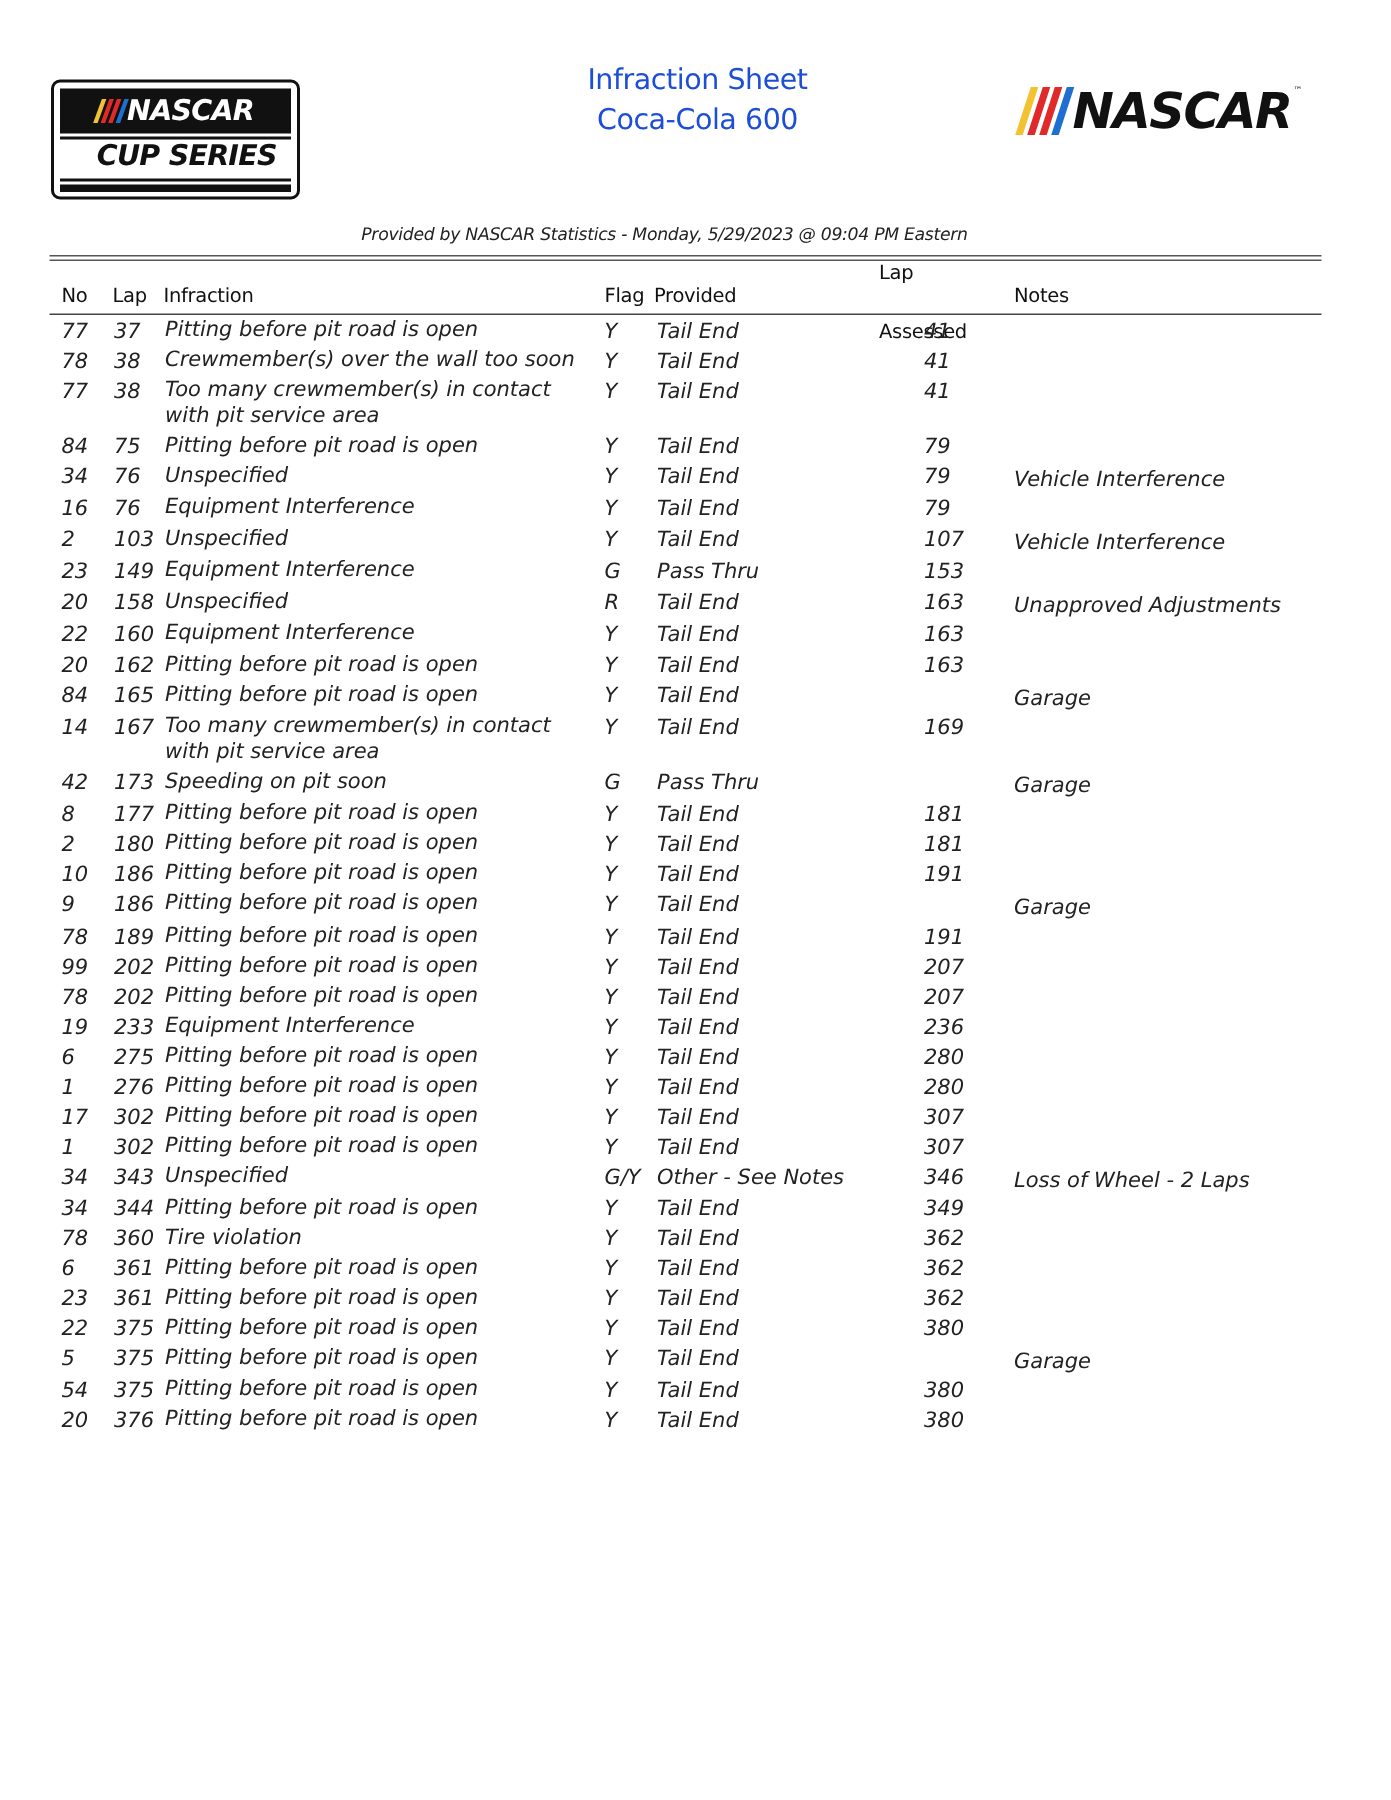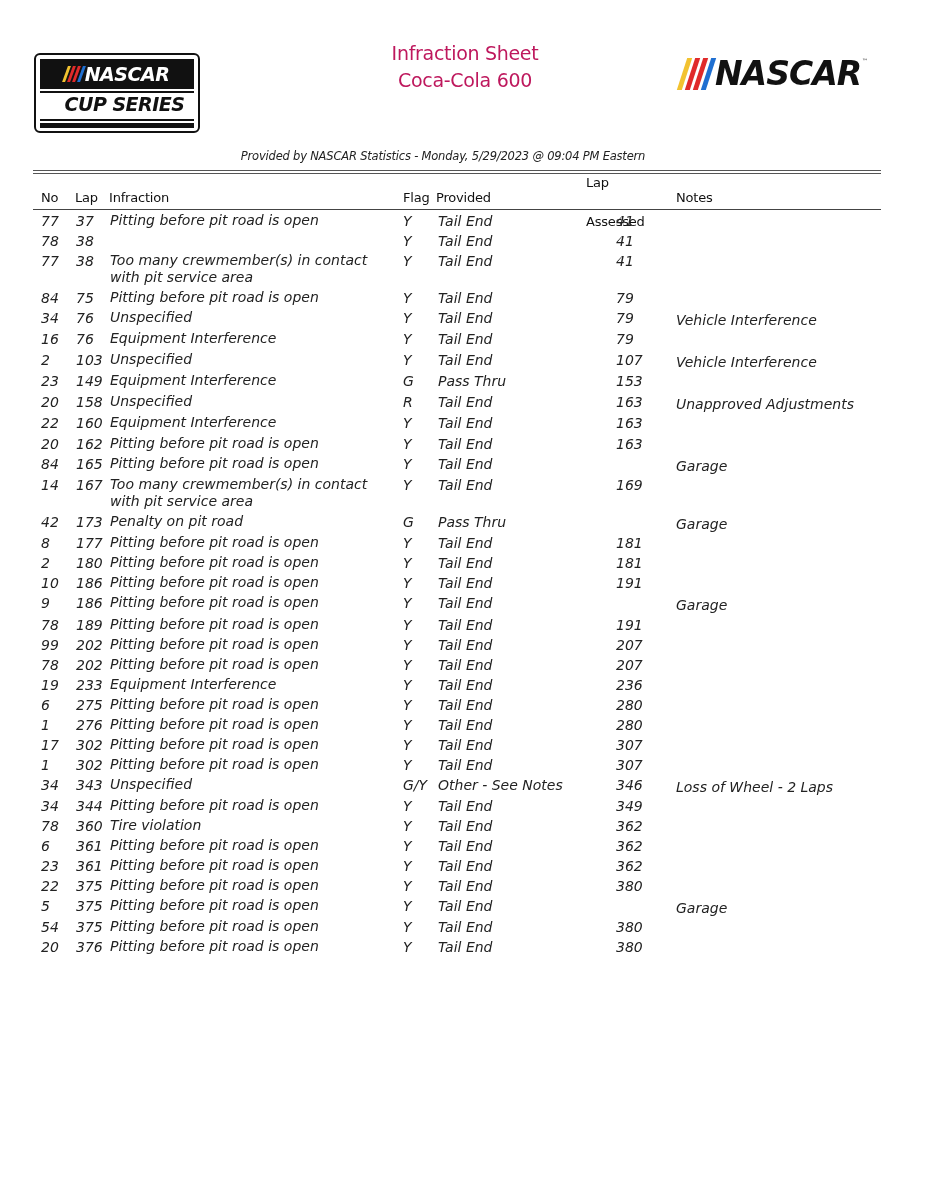--- a/index.html
+++ b/index.html
@@ -11,21 +11,21 @@
   .cup-logo .stripes { display: flex; gap: 2px; margin-right: 2px; }
   .cup-logo .stripes i { display: block; width: 3px; height: 16px; transform: skewX(-20deg); }
   .cup-logo .word { color: #fff; font-family: "DejaVu Sans", sans-serif; font-weight: bold; font-style: italic; font-size: 19px; letter-spacing: -0.5px; }
   .cup-logo .rule1 { position: absolute; left: 4px; right: 4px; top: 36px; height: 2px; background: #111; }
   .cup-logo .cup { position: absolute; left: 0; right: 0; top: 38px; text-align: center; font-weight: bold; font-style: italic; font-size: 19px; letter-spacing: -0.5px; color: #111; padding-left: 15px; }
   .cup-logo .rule2 { position: absolute; left: 4px; right: 4px; top: 64px; height: 2px; background: #111; }
   .cup-logo .rule3 { position: absolute; left: 4px; right: 4px; top: 68px; height: 5px; background: #111; }
 
   
   .title-block { position: absolute; left: 280px; width: 370px; top: 40px; text-align: center; font-family: "DejaVu Sans", sans-serif; }
-  .title-block div { font-size: 19px; line-height: 27px; color: #be185d; letter-spacing: -0.3px; }
+  .title-block div { font-size: 19px; line-height: 27px; color: #1d4ed8; letter-spacing: -0.3px; }
 
   
   .nascar-logo { position: absolute; left: 682px; top: 57px; height: 34px; display: flex; align-items: center; }
   .nascar-logo .stripes { display: flex; gap: 3px; margin-right: 4px; }
   .nascar-logo .stripes i { display: block; width: 5px; height: 32px; transform: skewX(-18deg); }
   .nascar-logo .word { font-weight: bold; font-style: italic; font-size: 33px; letter-spacing: -1px; color: #111; line-height: 34px; }
   .nascar-logo .tm { font-size: 6px; align-self: flex-start; margin-left: 1px; }
 
   .provided { position: absolute; left: 0; width: 886px; top: 149px; text-align: center; font-style: italic; font-size: 11.5px; color: #222; letter-spacing: -0.2px; }
 
@@ -106,20 +106,21 @@
       <span class="c-lap">37</span>
       <span class="c-inf">Pitting before pit road is open</span>
       <span class="c-flag">Y</span>
       <span class="c-pen">Tail End</span>
       <span class="c-la">41</span>
       <span class="c-notes"></span>
     </div>
     <div class="row" style="height: 20px;">
       <span class="c-no">78</span>
       <span class="c-lap">38</span>
+      <span class="c-inf">Crewmember(s) over the wall too soon</span>
       <span class="c-flag">Y</span>
       <span class="c-pen">Tail End</span>
       <span class="c-la">41</span>
       <span class="c-notes"></span>
     </div>
     <div class="row tall">
       <span class="c-no">77</span>
       <span class="c-lap">38</span>
       <span class="c-inf">Too many crewmember(s) in contact with pit service area</span>
       <span class="c-flag">Y</span>
@@ -213,21 +214,21 @@
       <span class="c-lap">167</span>
       <span class="c-inf">Too many crewmember(s) in contact with pit service area</span>
       <span class="c-flag">Y</span>
       <span class="c-pen">Tail End</span>
       <span class="c-la">169</span>
       <span class="c-notes"></span>
     </div>
     <div class="row" style="height: 21px;">
       <span class="c-no">42</span>
       <span class="c-lap">173</span>
-      <span class="c-inf">Penalty on pit road</span>
+      <span class="c-inf">Speeding on pit soon</span>
       <span class="c-flag">G</span>
       <span class="c-pen">Pass Thru</span>
       <span class="c-la"></span>
       <span class="c-notes">Garage</span>
     </div>
     <div class="row" style="height: 20px;">
       <span class="c-no">8</span>
       <span class="c-lap">177</span>
       <span class="c-inf">Pitting before pit road is open</span>
       <span class="c-flag">Y</span>

